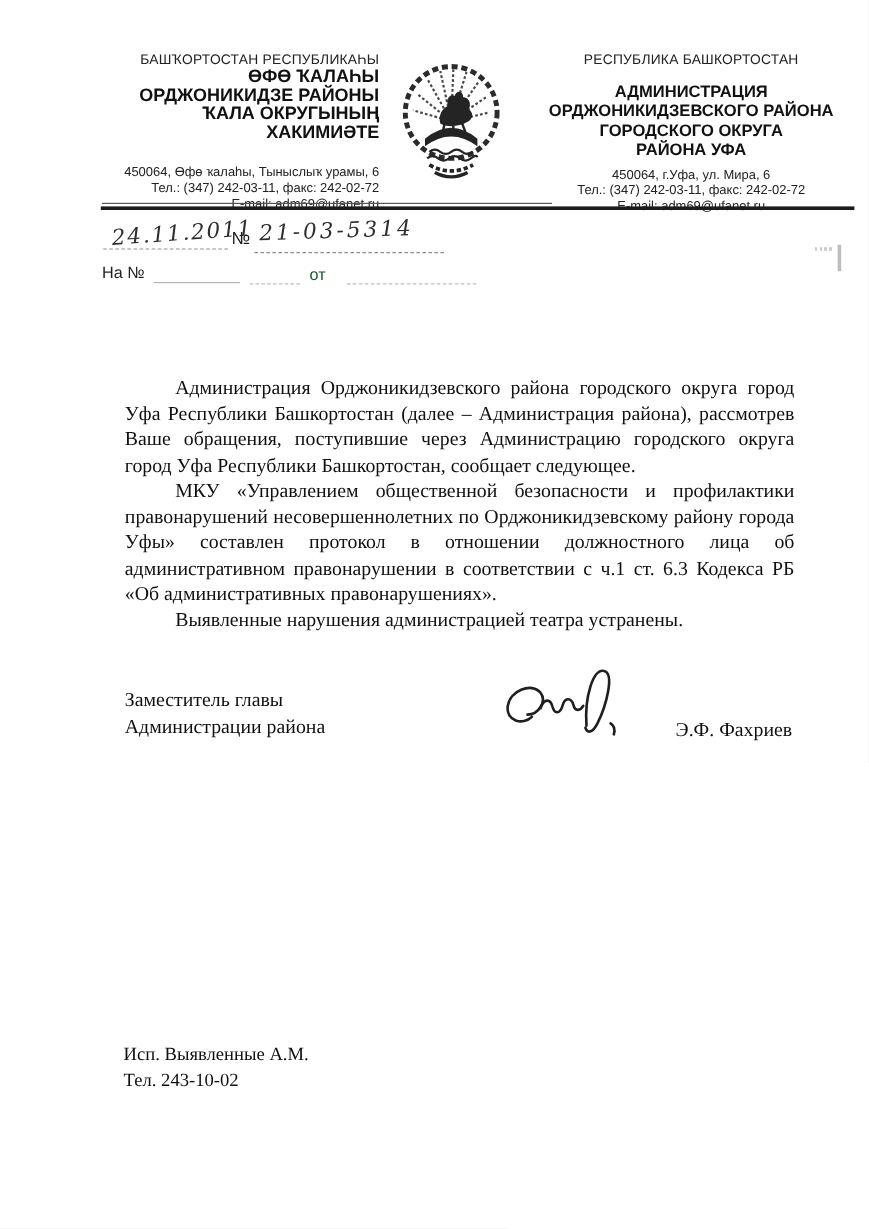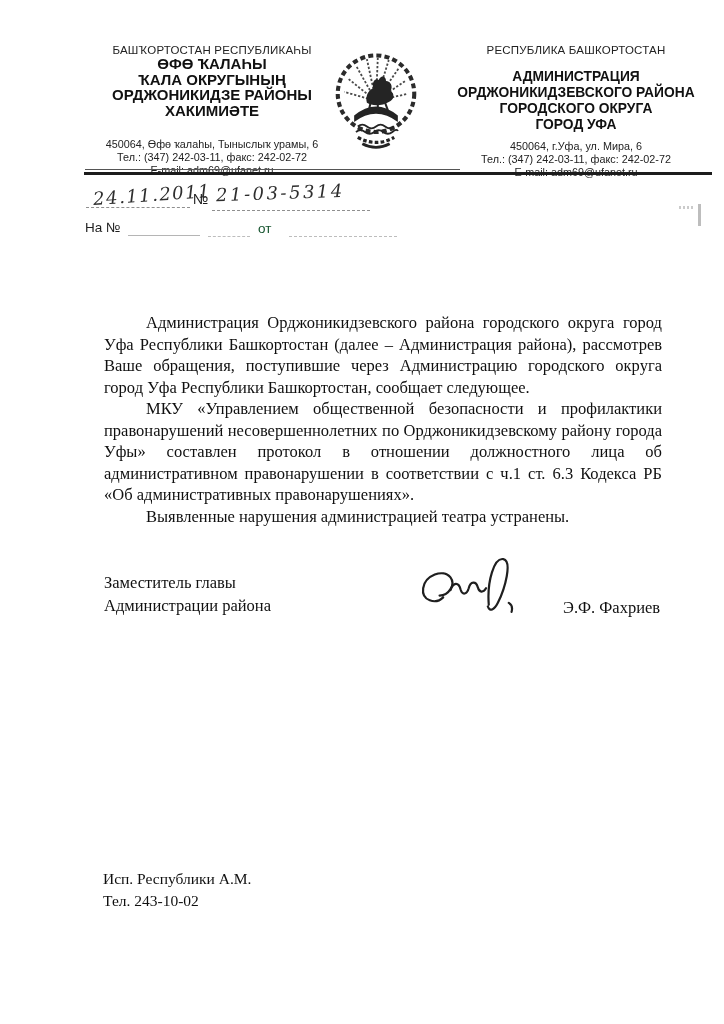--- a/index.html
+++ b/index.html
@@ -4,21 +4,21 @@
 <style>
   * { margin:0; padding:0; box-sizing:border-box; }
   html,body { background:#e8e8e8; }
   .page {
     position:relative; width:724px; height:1024px; margin:0 auto;
     background:#ffffff; overflow:hidden; color:#1a1a1a;
     font-family:"Liberation Sans", sans-serif;
   }
 
   
-  .hdr-left  { position:absolute; left:96px;  top:44px; width:232px; text-align:center; }
+  .hdr-left  { position:absolute; left:84px;  top:44px; width:232px; text-align:right; }
   .hdr-right { position:absolute; left:432px; top:44px; width:288px; text-align:center; }
   .hdr-country { font-size:11.5px; letter-spacing:.2px; color:#222; }
   .hdr-org { font-weight:bold; font-size:15px; line-height:15.5px; color:#111; }
   .hdr-right .hdr-org { margin-top:13px; font-size:13.8px; line-height:16px; }
   .hdr-contact { margin-top:20px; font-size:10.8px; line-height:13px; color:#222; }
   .hdr-right .hdr-contact { margin-top:7px; }
 
   .emblem { position:absolute; left:330px; top:50px; width:92px; height:102px; }
 
   .rule-thin { position:absolute; left:85px; top:169px; width:375px; height:1px; background:#555; }
@@ -72,22 +72,22 @@
 </style>
 </head>
 <body>
 
 <div class="page">
 
   <div class="hdr-left">
     <div class="hdr-country">БАШҠОРТОСТАН РЕСПУБЛИКАҺЫ</div>
     <div class="hdr-org">
       <div>ӨФӨ ҠАЛАҺЫ</div>
+      <div>ОРДЖОНИКИДЗЕ РАЙОНЫ</div>
       <div>ҠАЛА ОКРУГЫНЫҢ</div>
-      <div>ОРДЖОНИКИДЗЕ РАЙОНЫ</div>
       <div>ХАКИМИӘТЕ</div>
     </div>
     <div class="hdr-contact">
       <div>450064, Өфө ҡалаһы, Тыныслыҡ урамы, 6</div>
       <div>Тел.: (347) 242-03-11, факс: 242-02-72</div>
       <div>E-mail: adm69@ufanet.ru</div>
     </div>
   </div>
 
   <div class="emblem">
@@ -119,21 +119,21 @@
       <path d="M35,103 Q50,111 65,103" stroke="#242424" stroke-width="3" fill="none"></path>
     </svg>
   </div>
 
   <div class="hdr-right">
     <div class="hdr-country">РЕСПУБЛИКА БАШКОРТОСТАН</div>
     <div class="hdr-org">
       <div>АДМИНИСТРАЦИЯ</div>
       <div>ОРДЖОНИКИДЗЕВСКОГО РАЙОНА</div>
       <div>ГОРОДСКОГО ОКРУГА</div>
-      <div>ГОРОД УФА</div>
+      <div>РАЙОНА УФА</div>
     </div>
     <div class="hdr-contact">
       <div>450064, г.Уфа, ул. Мира, 6</div>
       <div>Тел.: (347) 242-03-11, факс: 242-02-72</div>
       <div>E-mail: adm69@ufanet.ru</div>
     </div>
   </div>
 
   <div class="rule-thin"></div>
   <div class="rule-main"></div>
@@ -171,17 +171,17 @@
         <path d="M42,44 c3,-9 9,-9 11,-1 c2,7 7,6 9,-1 c2,-8 8,-8 10,-1 c1.5,6 6,6 9,1"></path>
         <path d="M84,60 C82,34 90,8 100,10 C110,12 102,42 94,58 C90,66 85,68 83,62"></path>
         <path d="M106,58 q5,3 3,10"></path>
       </g>
     </svg>
   </div>
 
   <div class="sig-name">Э.Ф. Фахриев</div>
 
   <div class="exec-block">
-    <div>Исп. Республики А.М.</div>
+    <div>Исп. Выявленные А.М.</div>
     <div>Тел. 243-10-02</div>
   </div>
 
 </div>
 
 </body></html>

